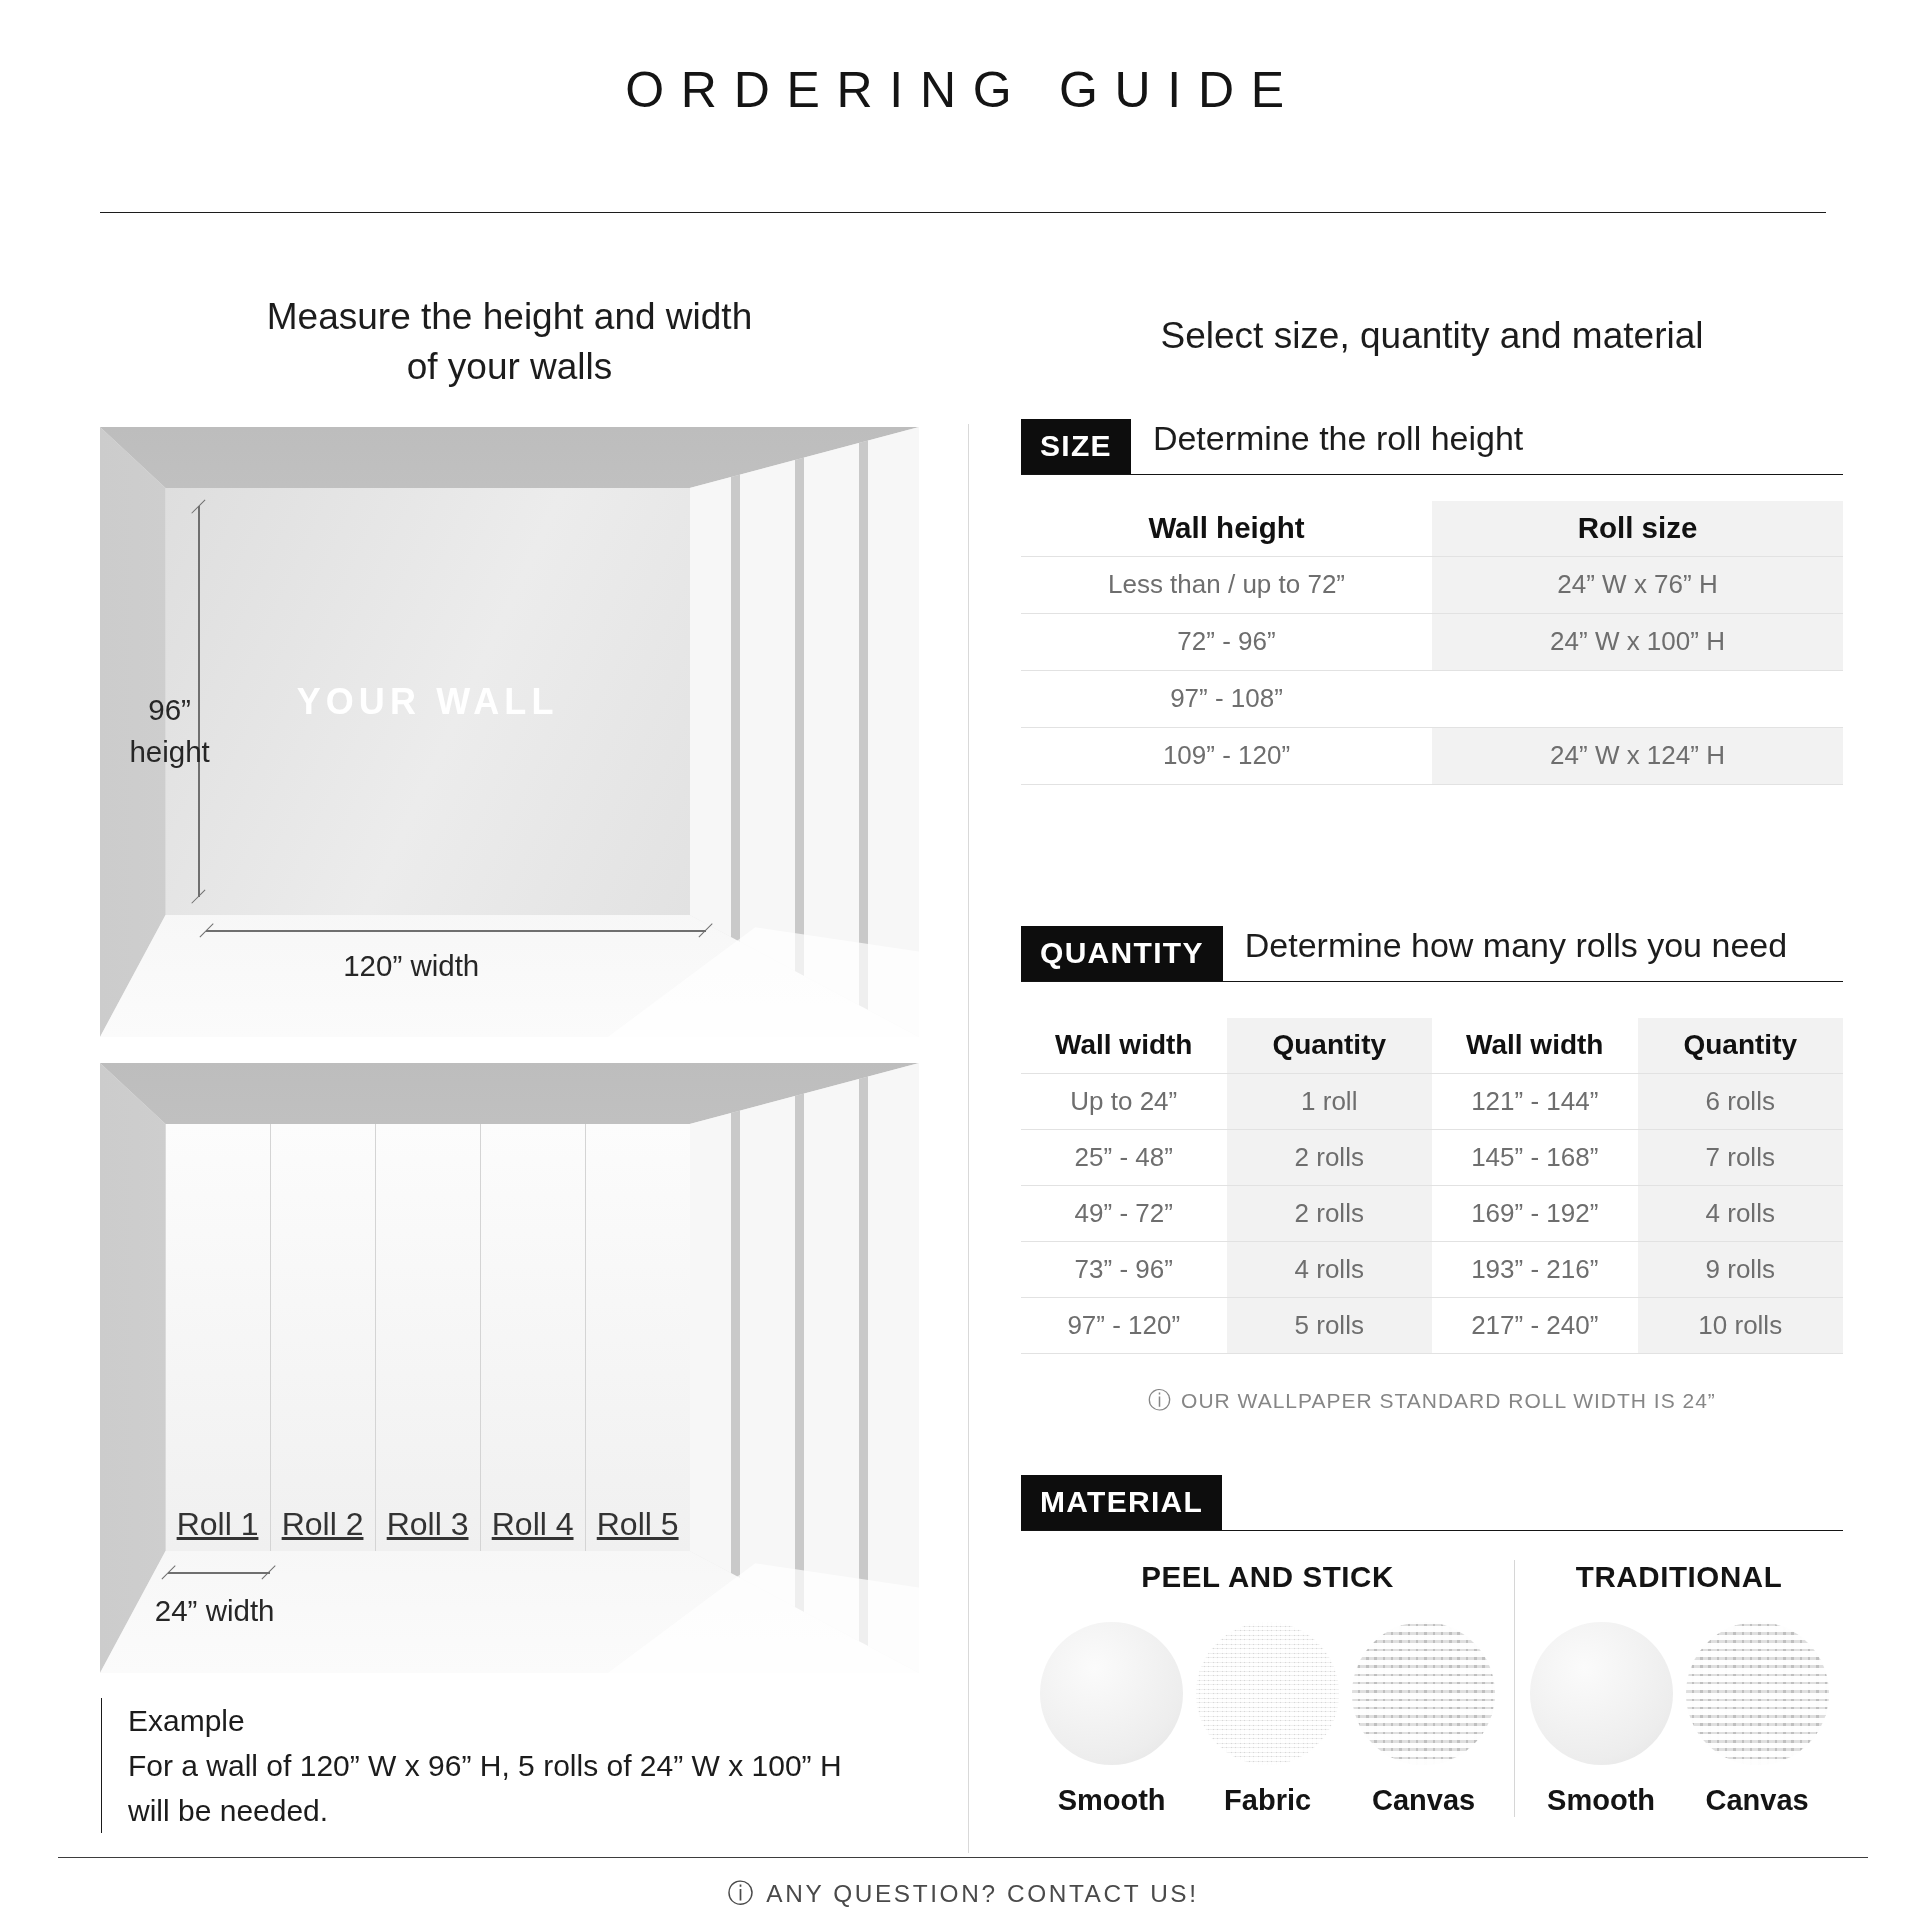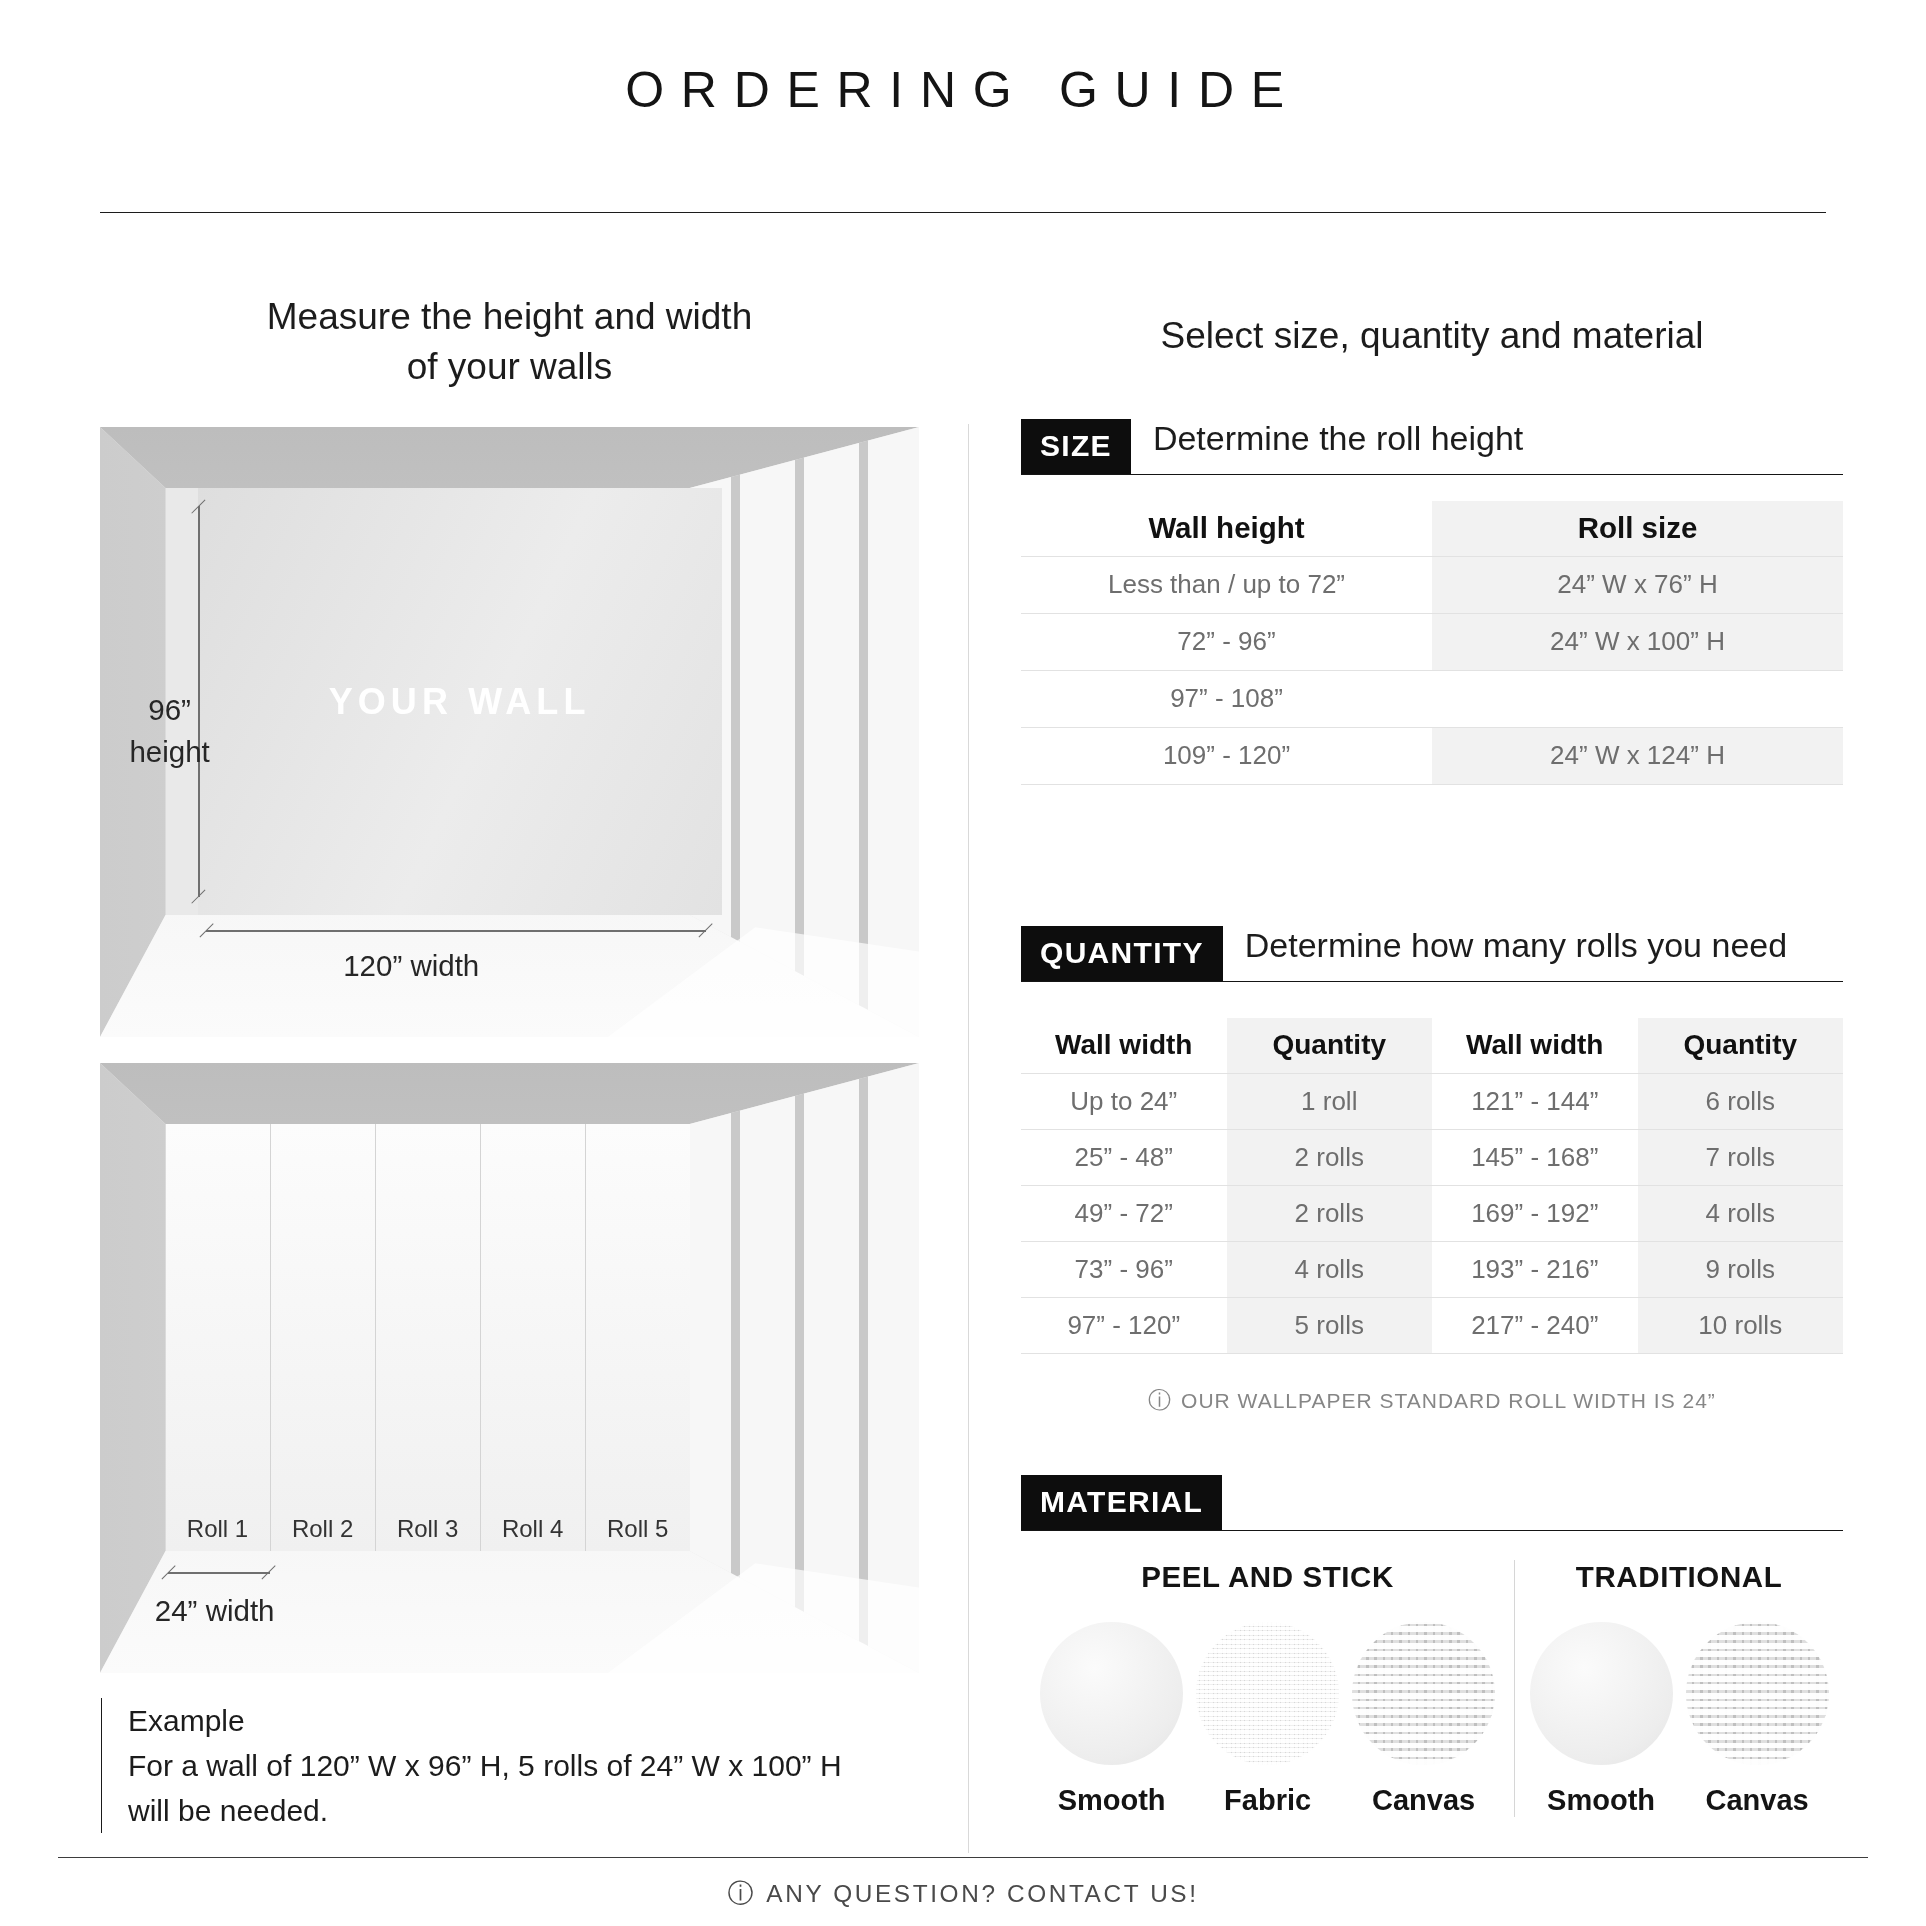--- a/index.html
+++ b/index.html
@@ -22,42 +22,42 @@
   .room{position:absolute;width:819px;height:610px;background:#e9e9e9;overflow:hidden;}
   .room .layer{position:absolute;inset:0;}
   .room .ceiling{clip-path:polygon(0 0,100% 0,72% 10%,8% 10%);background:linear-gradient(180deg,#bdbdbd,#dcdcdc);}
   .room .leftwall{clip-path:polygon(0 0,8% 10%,8% 80%,0 100%);background:linear-gradient(90deg,#cccccc,#e3e3e3);}
   .room .floor{clip-path:polygon(8% 80%,72% 80%,100% 100%,0 100%);background:linear-gradient(180deg,#e8e8e8,#fbfbfb);}
   .room .rightwall{clip-path:polygon(72% 10%,100% 0,100% 100%,72% 80%);
     background:repeating-linear-gradient(90deg,#f7f7f7 0 55px,#c9c9c9 55px 64px);}
   .room .floorlight{clip-path:polygon(62% 100%,80% 82%,100% 86%,100% 100%);background:rgba(255,255,255,.7);}
   .room .backwall{position:absolute;left:8%;top:10%;width:64%;height:70%;
     background:linear-gradient(115deg,#dedede 0%,#ececec 55%,#e2e2e2 100%);
-    display:flex;align-items:center;justify-content:center;margin-left:32px;}
+    display:flex;align-items:center;justify-content:center;}
   .wall-text{color:#ffffff;font-weight:bold;font-size:36px;letter-spacing:5.1px;}
 
   .measure{position:absolute;background:#6f6f6f;}
   .measure .tick{position:absolute;background:#6f6f6f;}
   .measure-v{width:1.3px;}
   .measure-v .tick{width:19px;height:1.3px;left:-9px;transform:rotate(-45deg);}
   .measure-v .t1{top:-0.6px;} .measure-v .t2{bottom:-0.6px;}
   .measure-h{height:1.3px;}
   .measure-h .tick{width:1.3px;height:19px;top:-9px;transform:rotate(45deg);}
   .measure-h .t1{left:0;} .measure-h .t2{right:0;}
 
   .room-label{position:absolute;font-size:29.5px;color:#262626;text-align:center;}
   #room1-height-label{left:2%;top:43%;width:13%;line-height:1.4;}
   #room1-width-label{left:20%;top:85.5%;width:36%;}
   #room2-width-label{left:3%;top:87%;width:22%;}
 
   .panels{position:absolute;left:8%;top:10%;width:64%;height:70%;display:flex;}
   .panel{flex:1;background:linear-gradient(180deg,#fcfcfc,#f0f0f0);border-right:0.6px solid #d4d4d4;
     display:flex;align-items:flex-end;justify-content:center;padding-bottom:7.7px;box-sizing:border-box;}
   .panel:last-child{border-right:none;}
-  .roll-label{font-size:24px;color:#333333;}
+  .roll-label{font-size:32px;color:#333333;text-decoration:underline;}
 
   
   #example{position:absolute;left:101px;top:1698px;width:796px;border-left:1.9px solid #1a1a1a;
     padding-left:26px;font-size:30px;line-height:1.5;color:#1c1c1c;}
 
   
   .section{position:absolute;left:1021px;width:822px;}
   #size-section{top:419px;}
   #quantity-section{top:926px;}
   #material-section{top:1475px;}

